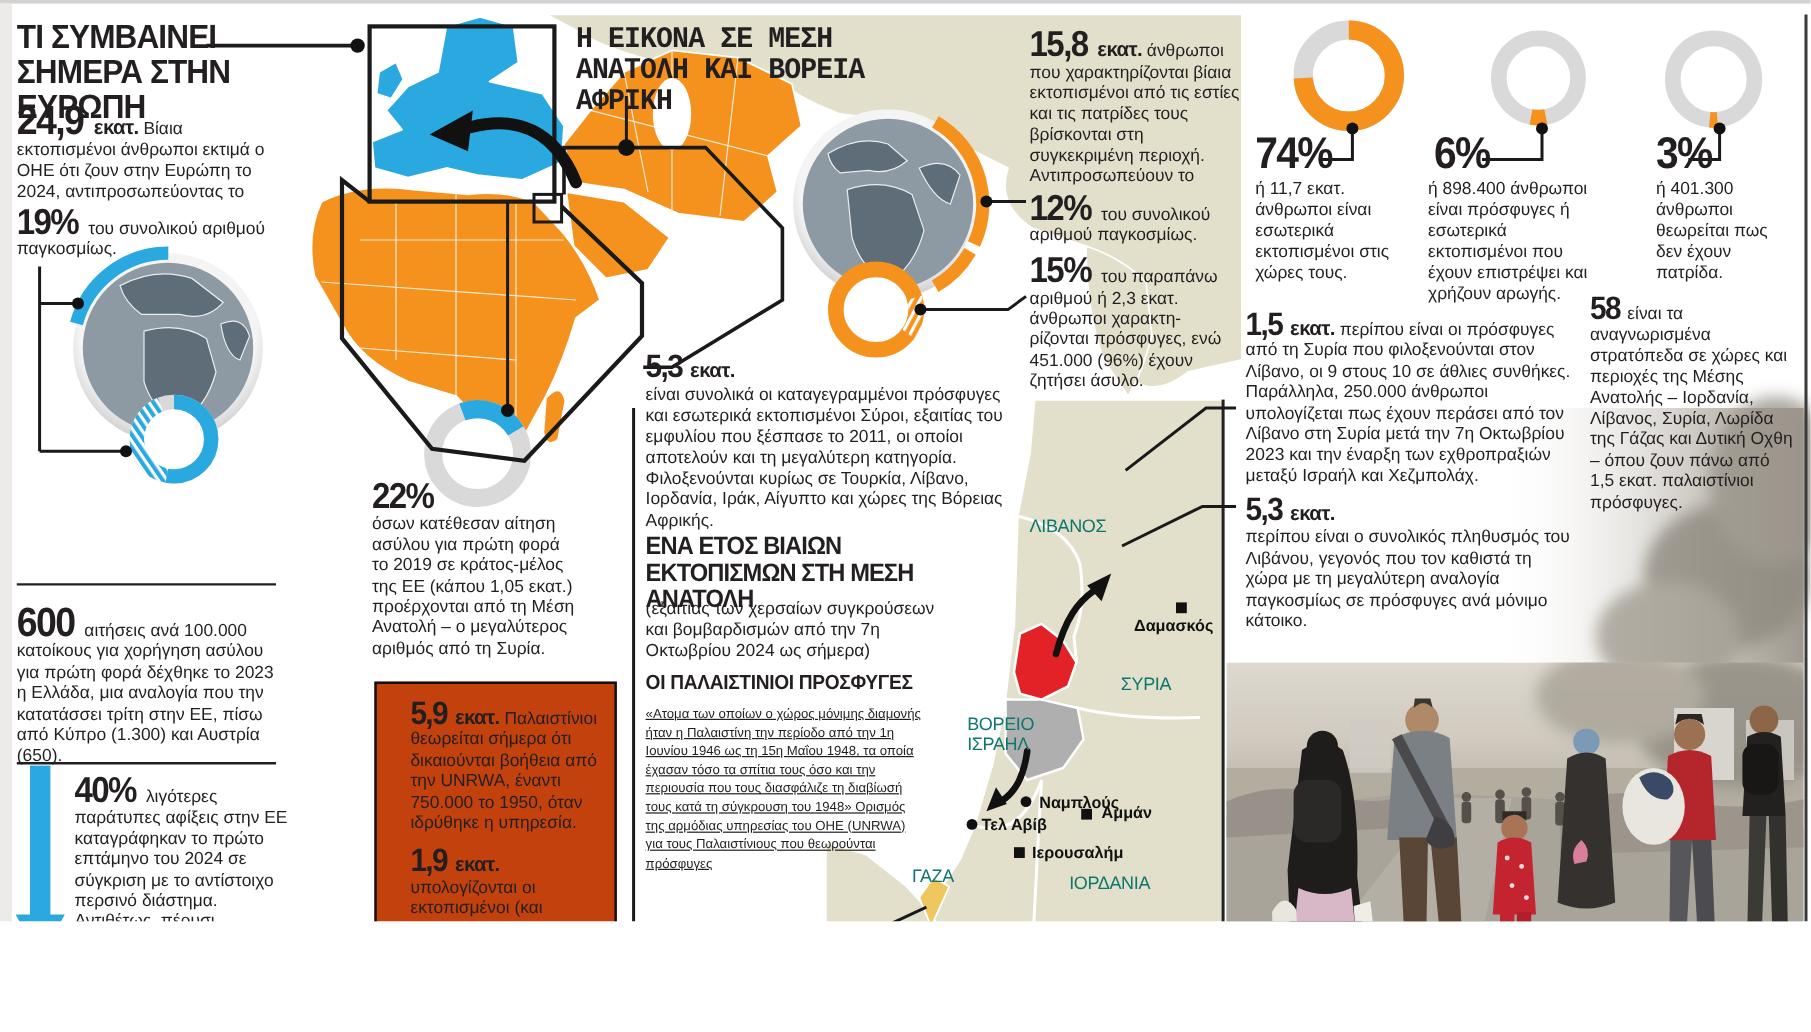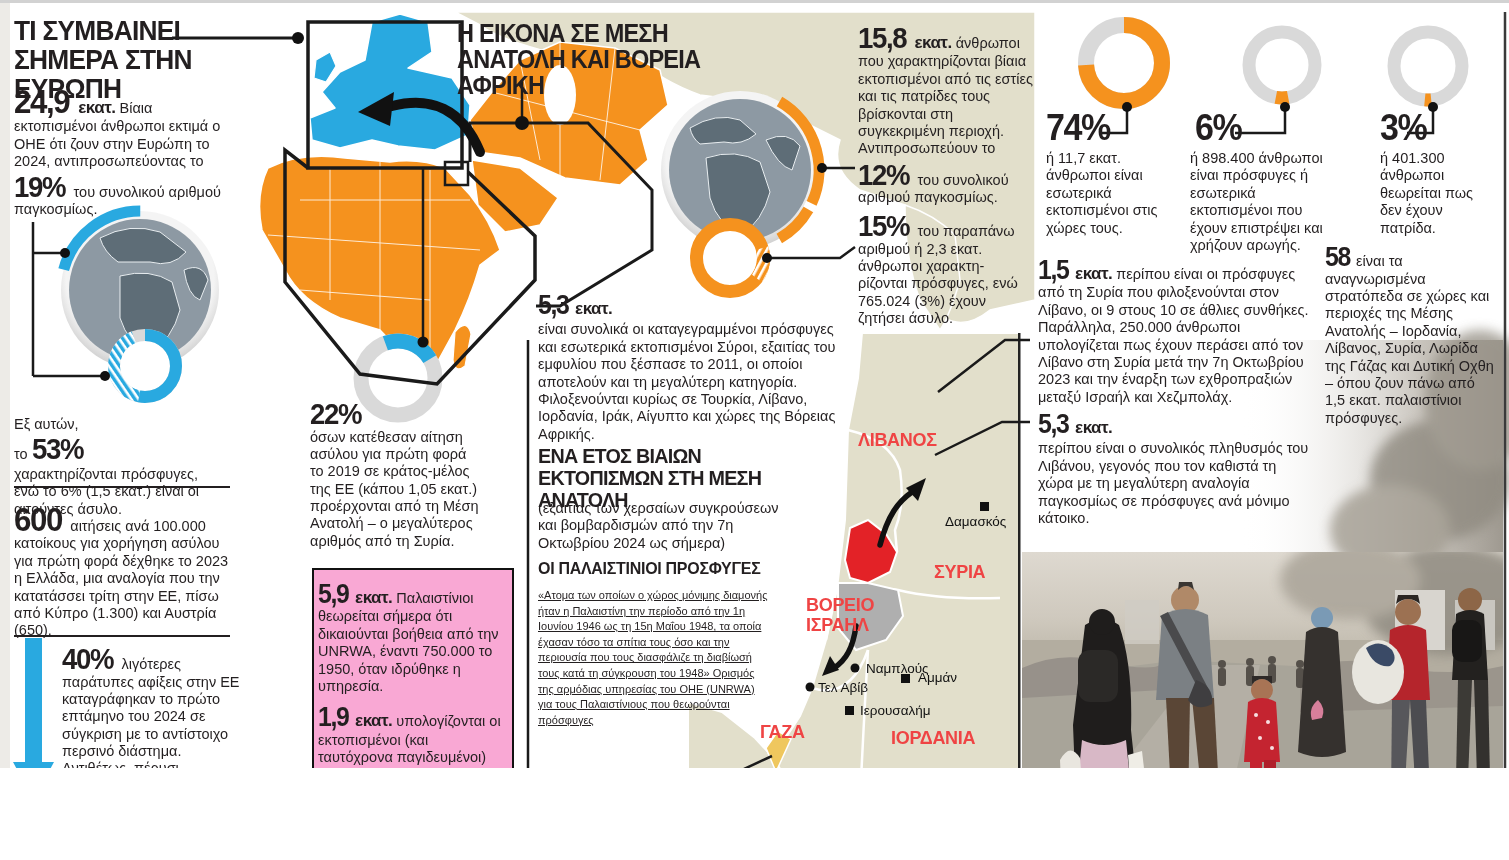--- a/index.html
+++ b/index.html
@@ -6,23 +6,23 @@
   #canvas{position:relative;width:1509px;height:768px;background:#ffffff;overflow:hidden;
           font-family:"Liberation Sans","DejaVu Sans",sans-serif;color:#231f20;}
   .abs{position:absolute;}
   .t{font-size:14.5px;line-height:1.2;color:#231f20;}
   .t-sm{font-size:11px;line-height:1.42;color:#231f20;text-decoration:underline;}
   .big{font-weight:800;letter-spacing:-1.5px;line-height:.95;display:inline-block;transform:scaleX(.92);transform-origin:0 70%;}
   .n34{font-size:34px;} .n30{font-size:30px;} .n36{font-size:37px;} .n26{font-size:27px;}
   .u{font-weight:800;font-size:17px;letter-spacing:-.5px;}
   .ttl{font-weight:800;letter-spacing:-.8px;line-height:1.04;display:inline-block;transform:scaleX(.94);transform-origin:0 0;}
   .ttl1{font-size:28px;} .ttl2{font-size:25px;} .ttl3{font-size:21px;} .ttl4{font-size:17px;letter-spacing:-.3px;}
-  .maplbl{font-weight:700;font-size:18px;letter-spacing:-.3px;color:#ef4444;}
-  .citylbl{font-weight:400;font-size:13.5px;color:#111;}
-  .statbox{border:2.5px solid #111;background:#f9a8d4;padding:12px 10px 10px 4px;box-sizing:border-box;}
+  .maplbl{font-weight:400;font-size:15px;letter-spacing:-.3px;color:#0f766e;}
+  .citylbl{font-weight:700;font-size:13.5px;color:#111;}
+  .statbox{border:2.5px solid #111;background:#c2410c;padding:12px 10px 10px 28px;box-sizing:border-box;}
   svg{display:block;}
 </style>
 </head>
 <body>
 
 <div id="canvas">
 
   <svg class="abs" style="left:0;top:0;" width="1509" height="860" viewBox="0 0 1509 860">
     <defs>
       <pattern id="hatchBlue" width="6" height="6" patternUnits="userSpaceOnUse" patternTransform="rotate(45)">
@@ -333,40 +333,32 @@
   <div class="abs t" style="left:14px;top:85px;width:224px;">
     <span class="big n34">24,9</span>
     <span class="u">εκατ.</span>
     <span>Βίαια εκτοπισμένοι άνθρωποι εκτιμά ο ΟΗΕ ότι ζουν στην Ευρώπη το 2024, αντιπροσωπεύοντας το</span>
     <div style="margin-top:2px;">
       <span class="big n30">19%</span>
       <span>του συνολικού αριθμού παγκοσμίως.</span>
     </div>
   </div>
 
-  <div class="abs t" style="left:14px;top:416px;width:212px;">
-    <div>Εξ αυτών,</div>
-    <div style="margin:2px 0;">
-      <span>το</span>
-      <span class="big n30">53%</span>
-    </div>
-    <span>χαρακτηρίζονται πρόσφυγες, ενώ το 6% (1,5 εκατ.) είναι οι αιτούντες άσυλο.</span>
-  </div>
 
   <div class="abs t" style="left:14px;top:503px;width:226px;">
     <span class="big n34">600</span>
     <span>αιτήσεις ανά 100.000 κατοίκους για χορήγηση ασύλου για πρώτη φορά δέχθηκε το 2023 η Ελλάδα, μια αναλογία που την κατατάσσει τρίτη στην ΕΕ, πίσω από Κύπρο (1.300) και Αυστρία (650).</span>
   </div>
 
   <div class="abs t" style="left:62px;top:645px;width:182px;">
     <span class="big n30">40%</span>
     <span>λιγότερες παράτυπες αφίξεις στην ΕΕ καταγράφηκαν το πρώτο επτάμηνο του 2024 σε σύγκριση με το αντίστοιχο περσινό διάστημα. Αντιθέτως, πέρυσι καταγράφηκε ο υψηλότερος αριθμός από το 2016, με 380.000 και αύξηση κατά 18% έναντι του 2022.</span>
   </div>
 
-  <div class="abs" style="left:457px;top:20px;width:330px;">
+  <div class="abs" style="left:480px;top:20px;width:330px;font-family:Liberation Mono, monospace;">
     <span class="ttl ttl2">Η ΕΙΚΟΝΑ ΣΕ ΜΕΣΗ ΑΝΑΤΟΛΗ ΚΑΙ ΒΟΡΕΙΑ ΑΦΡΙΚΗ</span>
   </div>
 
   <div class="abs t" style="left:310px;top:400px;width:170px;">
     <div><span class="big n30">22%</span></div>
     <span>όσων κατέθεσαν αίτηση ασύλου για πρώτη φορά το 2019 σε κράτος-μέλος της ΕΕ (κάπου 1,05 εκατ.) προέρχονται από τη Μέση Ανατολή – ο μεγαλύτερος αριθμός από τη Συρία.</span>
   </div>
 
   <div class="abs t" style="left:538px;top:293px;width:302px;">
     <div style="margin-bottom:2px;">
@@ -407,21 +399,21 @@
     <span class="big n30">15,8</span>
     <span class="u">εκατ.</span>
     <span>άνθρωποι που χαρακτηρίζονται βίαια εκτοπισμένοι από τις εστίες και τις πατρίδες τους βρίσκονται στη συγκεκριμένη περιοχή. Αντιπροσωπεύουν το</span>
     <div style="margin-top:3px;">
       <span class="big n30">12%</span>
       <span>του συνολικού αριθμού παγκοσμίως.</span>
     </div>
   </div>
   <div class="abs t" style="left:858px;top:212px;width:176px;">
     <span class="big n30">15%</span>
-    <span>του παραπάνω αριθμού ή 2,3 εκατ. άνθρωποι χαρακτη- ρίζονται πρόσφυγες, ενώ 765.024 (3%) έχουν ζητήσει άσυλο.</span>
+    <span>του παραπάνω αριθμού ή 2,3 εκατ. άνθρωποι χαρακτη- ρίζονται πρόσφυγες, ενώ 451.000 (96%) έχουν ζητήσει άσυλο.</span>
   </div>
 
   <div class="abs" style="left:1046px;top:110px;">
     <span class="big n36">74%</span>
   </div>
   <div class="abs t" style="left:1046px;top:150px;width:112px;">
     <span>ή 11,7 εκατ. άνθρωποι είναι εσωτερικά εκτοπισμένοι στις χώρες τους.</span>
   </div>
   <div class="abs" style="left:1195px;top:110px;">
     <span class="big n36">6%</span>

